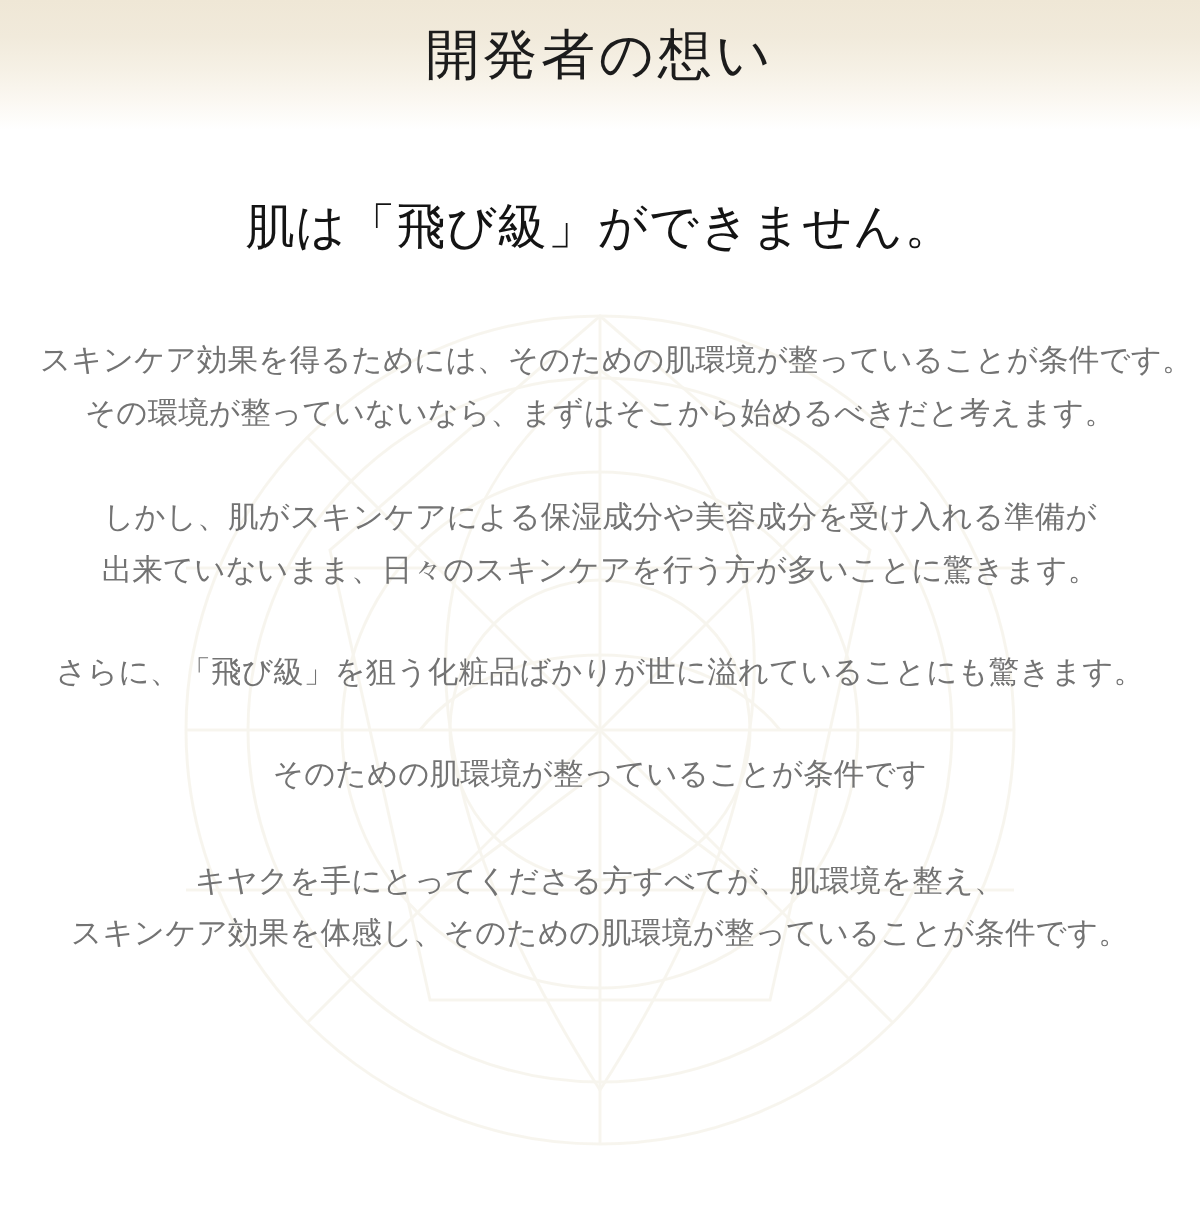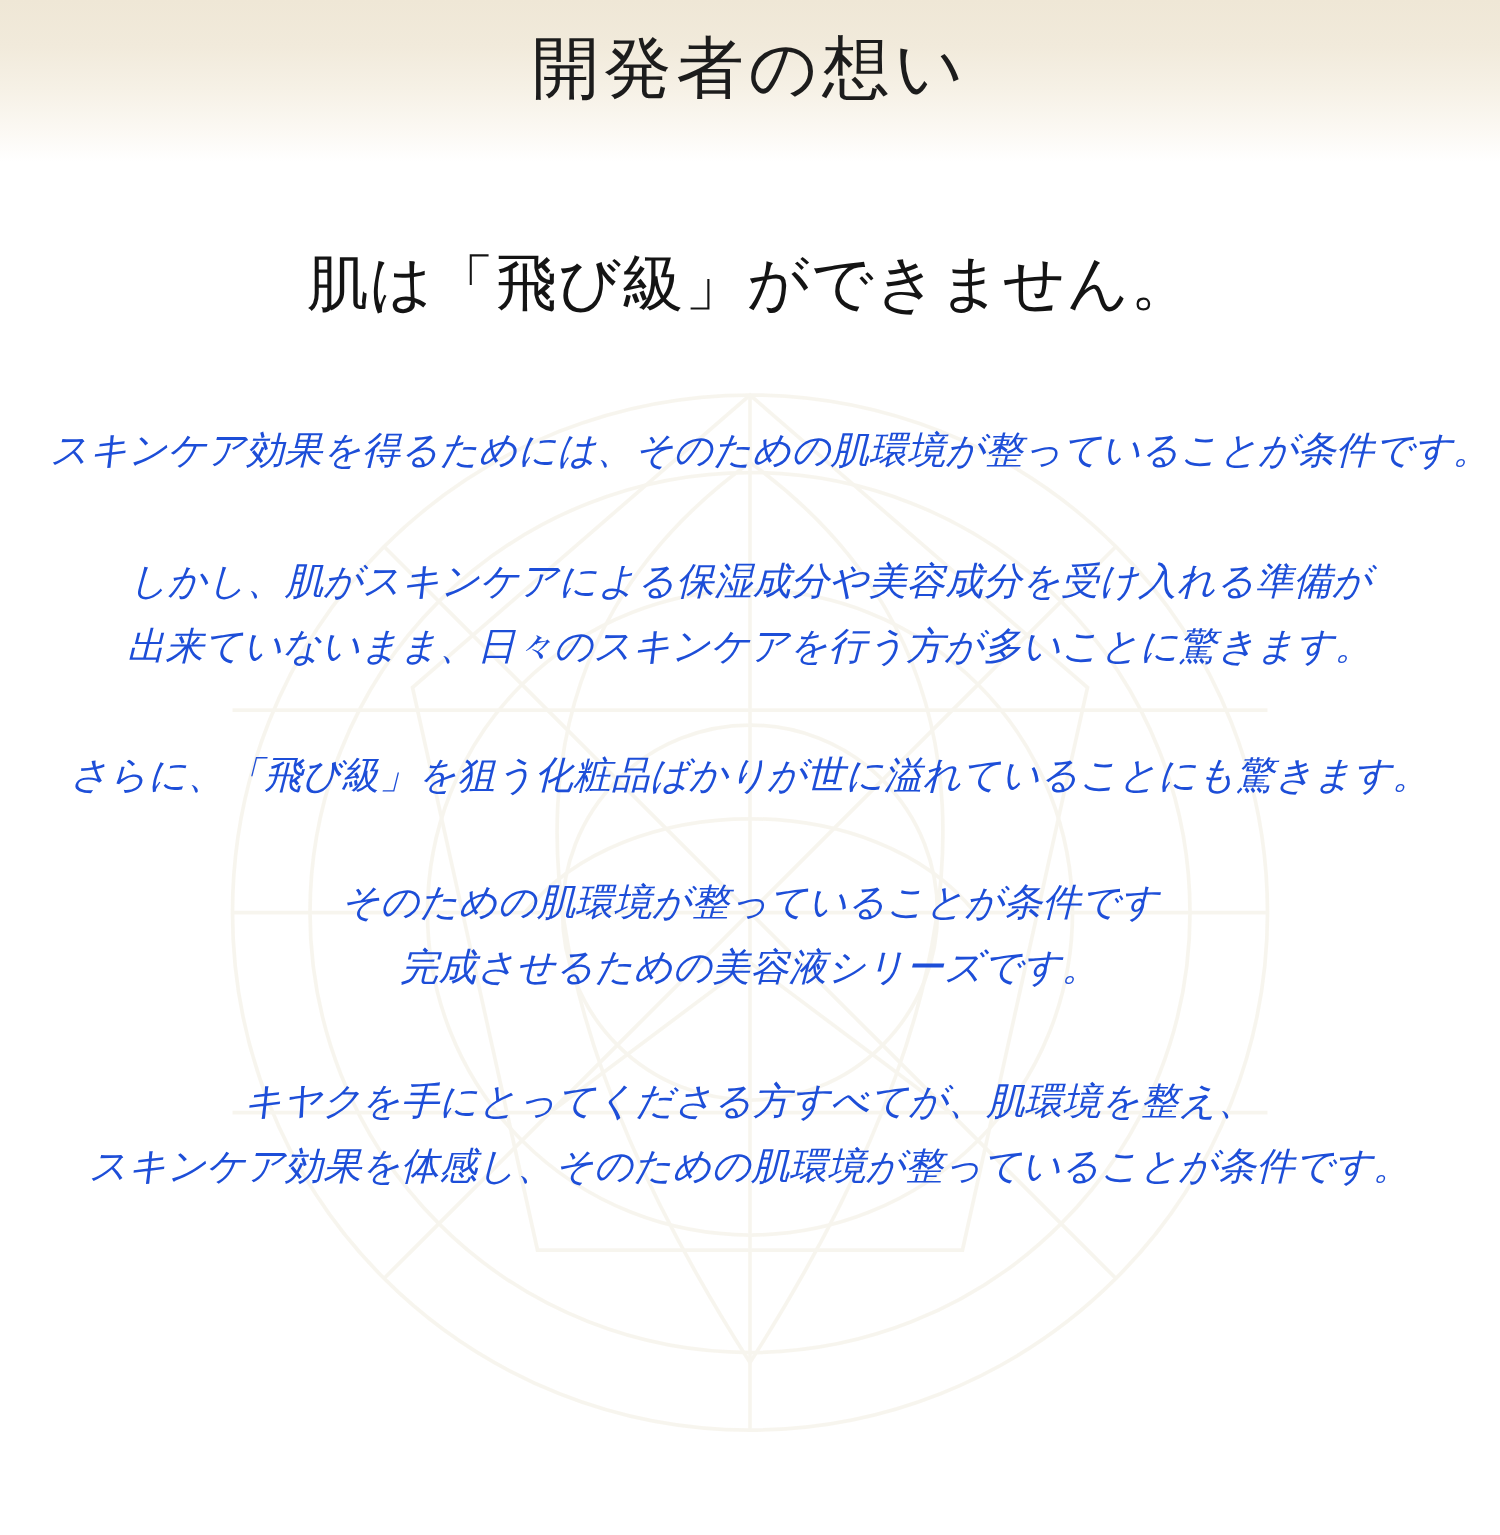--- a/index.html
+++ b/index.html
@@ -84,22 +84,21 @@
     color: #141414;
     line-height: 1.35;
     white-space: nowrap;
   }
 
   .para {
     margin-top: 56px;
     font-size: 30.5px;
     line-height: 1.72;
     letter-spacing: 0.005em;
-    color: #1d4ed8;
-    font-style: italic;
+    color: #737373;
   }
   .para .line {
     display: block;
     white-space: nowrap;
   }
 
   .para.p1 { margin-top: 74px; }
   .para.p2 { margin-top: 52px; }
   .para.p3 { margin-top: 50px; }
   .para.p4 { margin-top: 50px; }
@@ -134,34 +133,34 @@
   <div class="header-band">
     <h1 class="header-title">開発者の想い</h1>
   </div>
 
   <div class="content">
 
     <div class="headline">肌は「飛び級」ができません。</div>
 
     <div class="para p1">
       <span class="line">スキンケア効果を得るためには、そのための肌環境が整っていることが条件です。</span>
+      <span class="line">その環境が整っていないなら、まずはそこから始めるべきだと考えます。</span>
     </div>
 
     <div class="para p2">
       <span class="line">しかし、肌がスキンケアによる保湿成分や美容成分を受け入れる準備が</span>
       <span class="line">出来ていないまま、日々のスキンケアを行う方が多いことに驚きます。</span>
     </div>
 
     <div class="para p3">
       <span class="line">さらに、「飛び級」を狙う化粧品ばかりが世に溢れていることにも驚きます。</span>
     </div>
 
     <div class="para p4">
       <span class="line">そのための肌環境が整っていることが条件です</span>
-      <span class="line">完成させるための美容液シリーズです。</span>
     </div>
 
     <div class="para p5">
       <span class="line">キヤクを手にとってくださる方すべてが、肌環境を整え、</span>
       <span class="line">スキンケア効果を体感し、そのための肌環境が整っていることが条件です。</span>
     </div>
 
   </div>
 </div>
 

